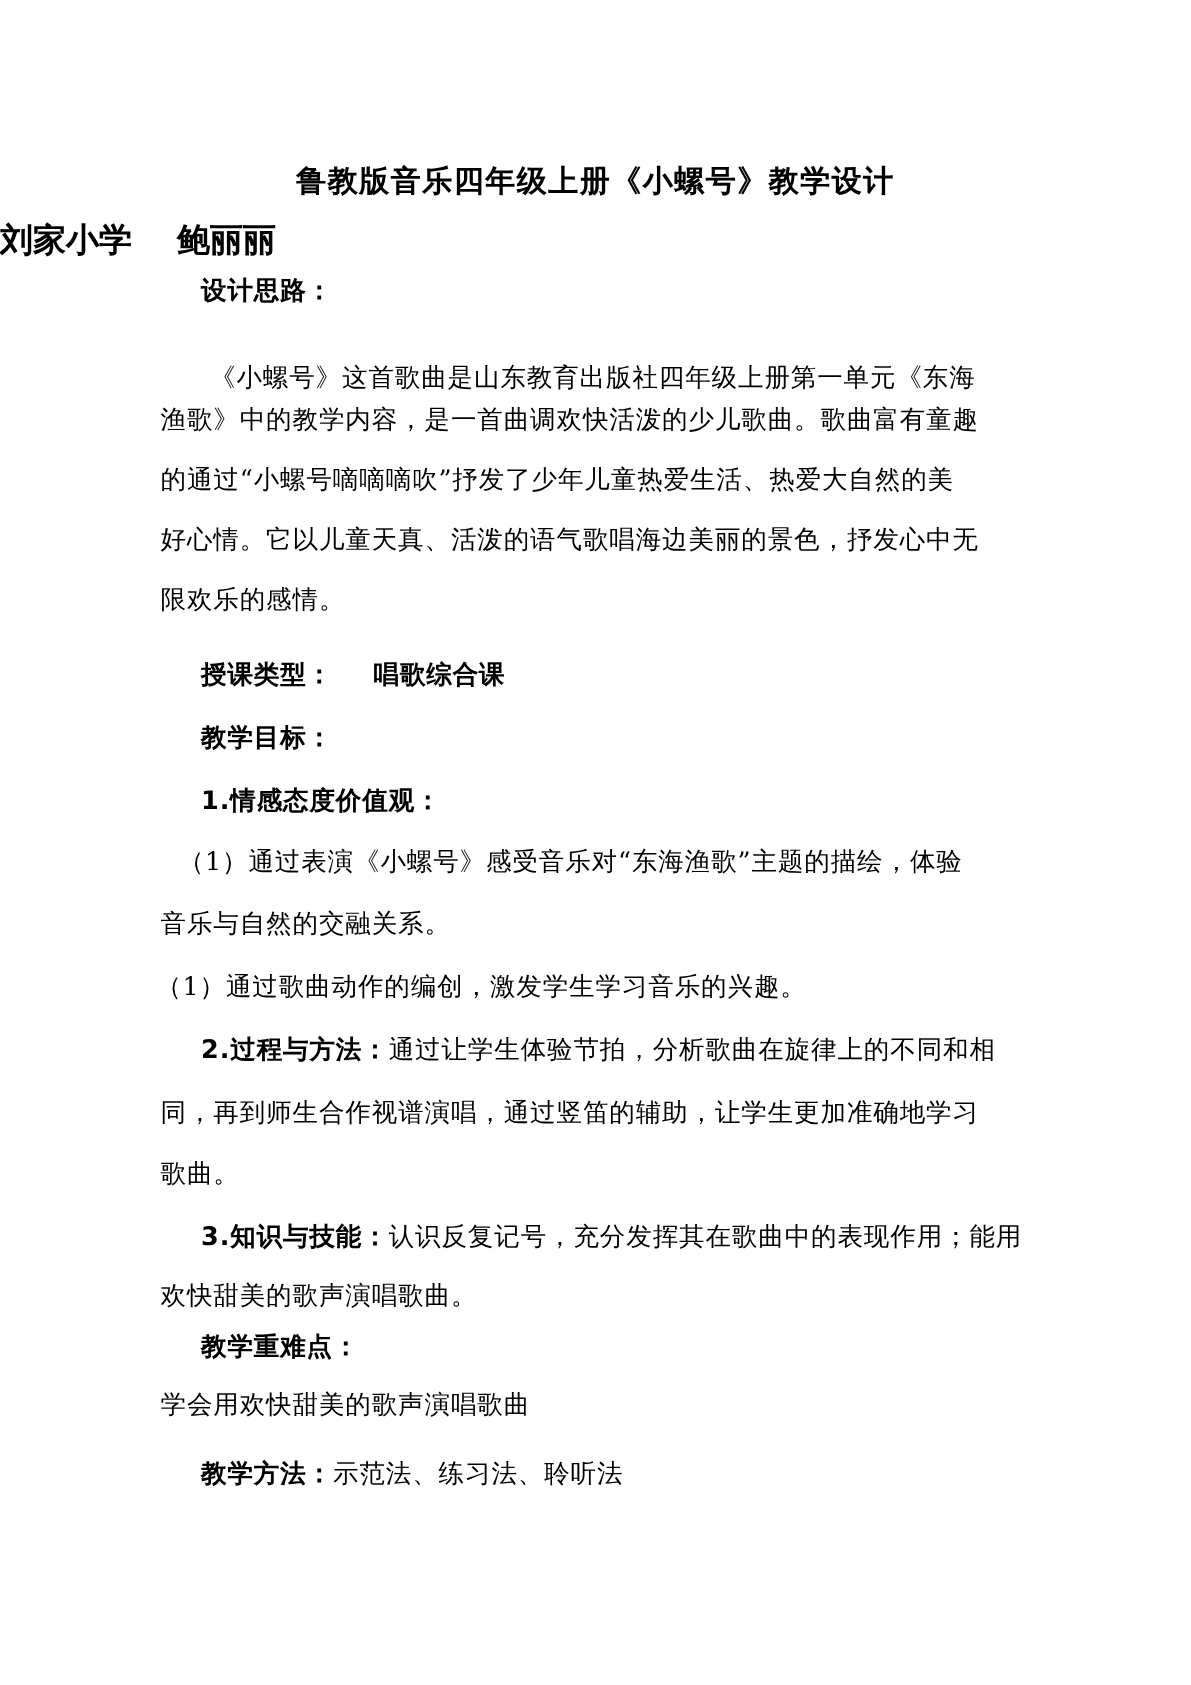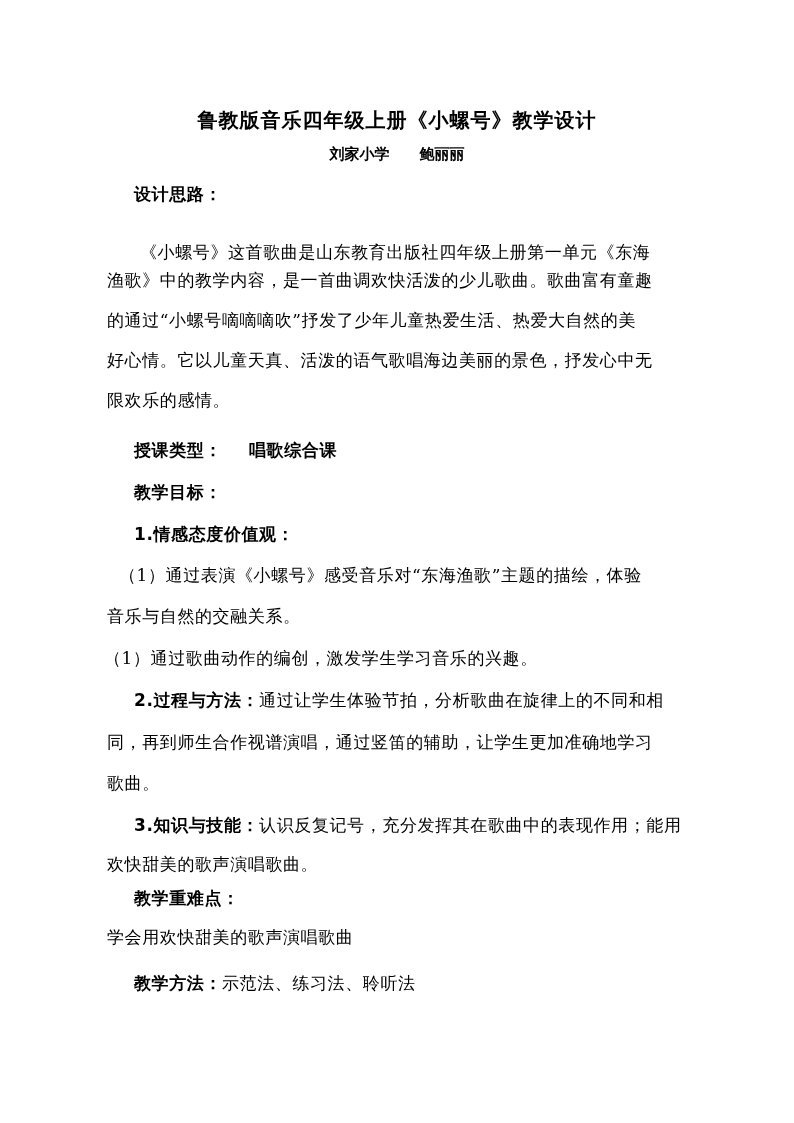--- a/index.html
+++ b/index.html
@@ -1,21 +1,21 @@
 <!DOCTYPE html>
 <html><head>
 <meta charset="utf-8">
 <style>
   html, body { margin:0; padding:0; background:#ffffff; }
   body { width:794px; height:1123px; position:relative; overflow:hidden;
          font-family:"DejaVu Serif","Liberation Serif",serif; color:#000; }
   .page { position:absolute; left:0; top:0; width:726px; height:1123px; background:#fff; }
   .line { position:absolute; left:107px; font-size:17px; white-space:nowrap; line-height:22px; letter-spacing:0.6px; }
   .title { position:absolute; left:0; width:794px; text-align:center; top:107px; font-size:20px; font-weight:bold; font-family:"DejaVu Sans","Liberation Sans",sans-serif; letter-spacing:1px; }
-  .author { position:absolute; left:0; width:794px; text-align:center; top:145px; font-size:15px; font-weight:bold; font-family:Liberation Serif, serif; }
+  .author { position:absolute; left:0; width:794px; text-align:left; top:145px; font-size:22px; font-weight:bold; font-family:Liberation Serif, serif; }
   .author .gap { display:inline-block; width:30px; }
   .b { font-weight:bold; font-family:"DejaVu Sans","Liberation Sans",sans-serif;margin-left:27px; }
   .indent { left:140px; }
 </style>
 </head>
 <body>
 
 <div class="page">
 
   <div class="title">鲁教版音乐四年级上册《小螺号》教学设计</div>

